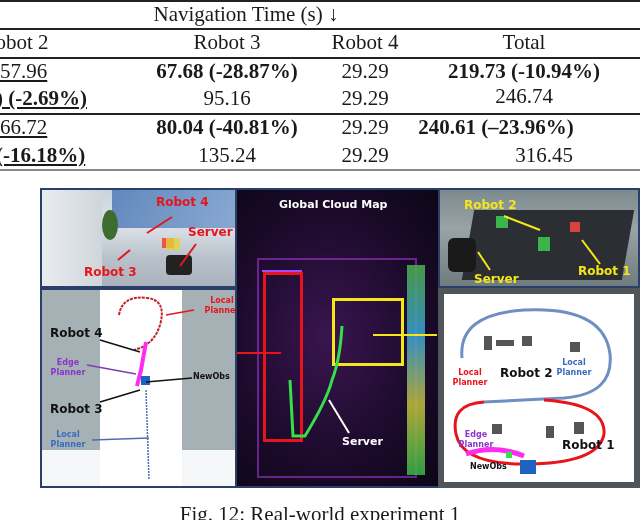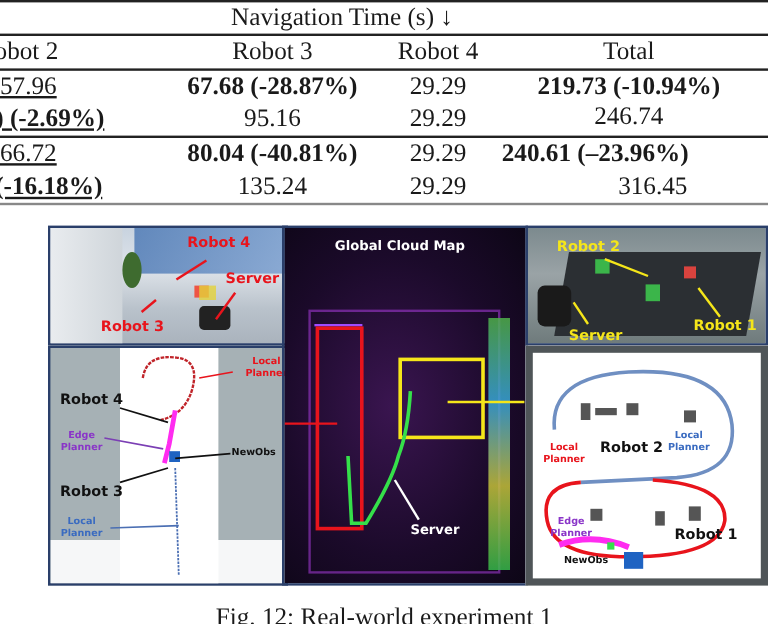--- a/index.html
+++ b/index.html
@@ -17,21 +17,21 @@
   .fig { position: absolute; left: 40px; top: 188px; width: 600px; height: 300px; }
   .panel { position: absolute; overflow: hidden; border: 2px solid #2a3f6a; }
   .lbl { position: absolute; font-family: "DejaVu Sans", sans-serif; font-weight: bold; white-space: nowrap; }
   .caption { position: absolute; left: 0; right: 0; top: 502px; text-align: center; font-size: 21px; font-family: "Liberation Serif", serif; }
 </style>
 </head>
 <body>
 
 <div class="tbl">
   <div class="rule" style="top:0;height:2px;"></div>
-  <div class="cell" style="left:246px;top:2px;margin-left:39px;">Navigation Time (s) ↓</div>
+  <div class="cell" style="left:246px;top:2px;">Navigation Time (s) ↓</div>
   <div class="rule" style="top:28px;height:2px;left:0;right:0;"></div>
 
   <div class="cell" style="left:22px;top:30px;">obot 2</div>
   <div class="cell" style="left:227px;top:30px;">Robot 3</div>
   <div class="cell" style="left:365px;top:30px;">Robot 4</div>
   <div class="cell" style="left:524px;top:30px;">Total</div>
   <div class="rule" style="top:57px;height:2px;"></div>
 
   <div class="cell left" style="left:0;top:59px;">57.96</div>
   <div class="cell b" style="left:227px;top:59px;">67.68 (-28.87%)</div>

